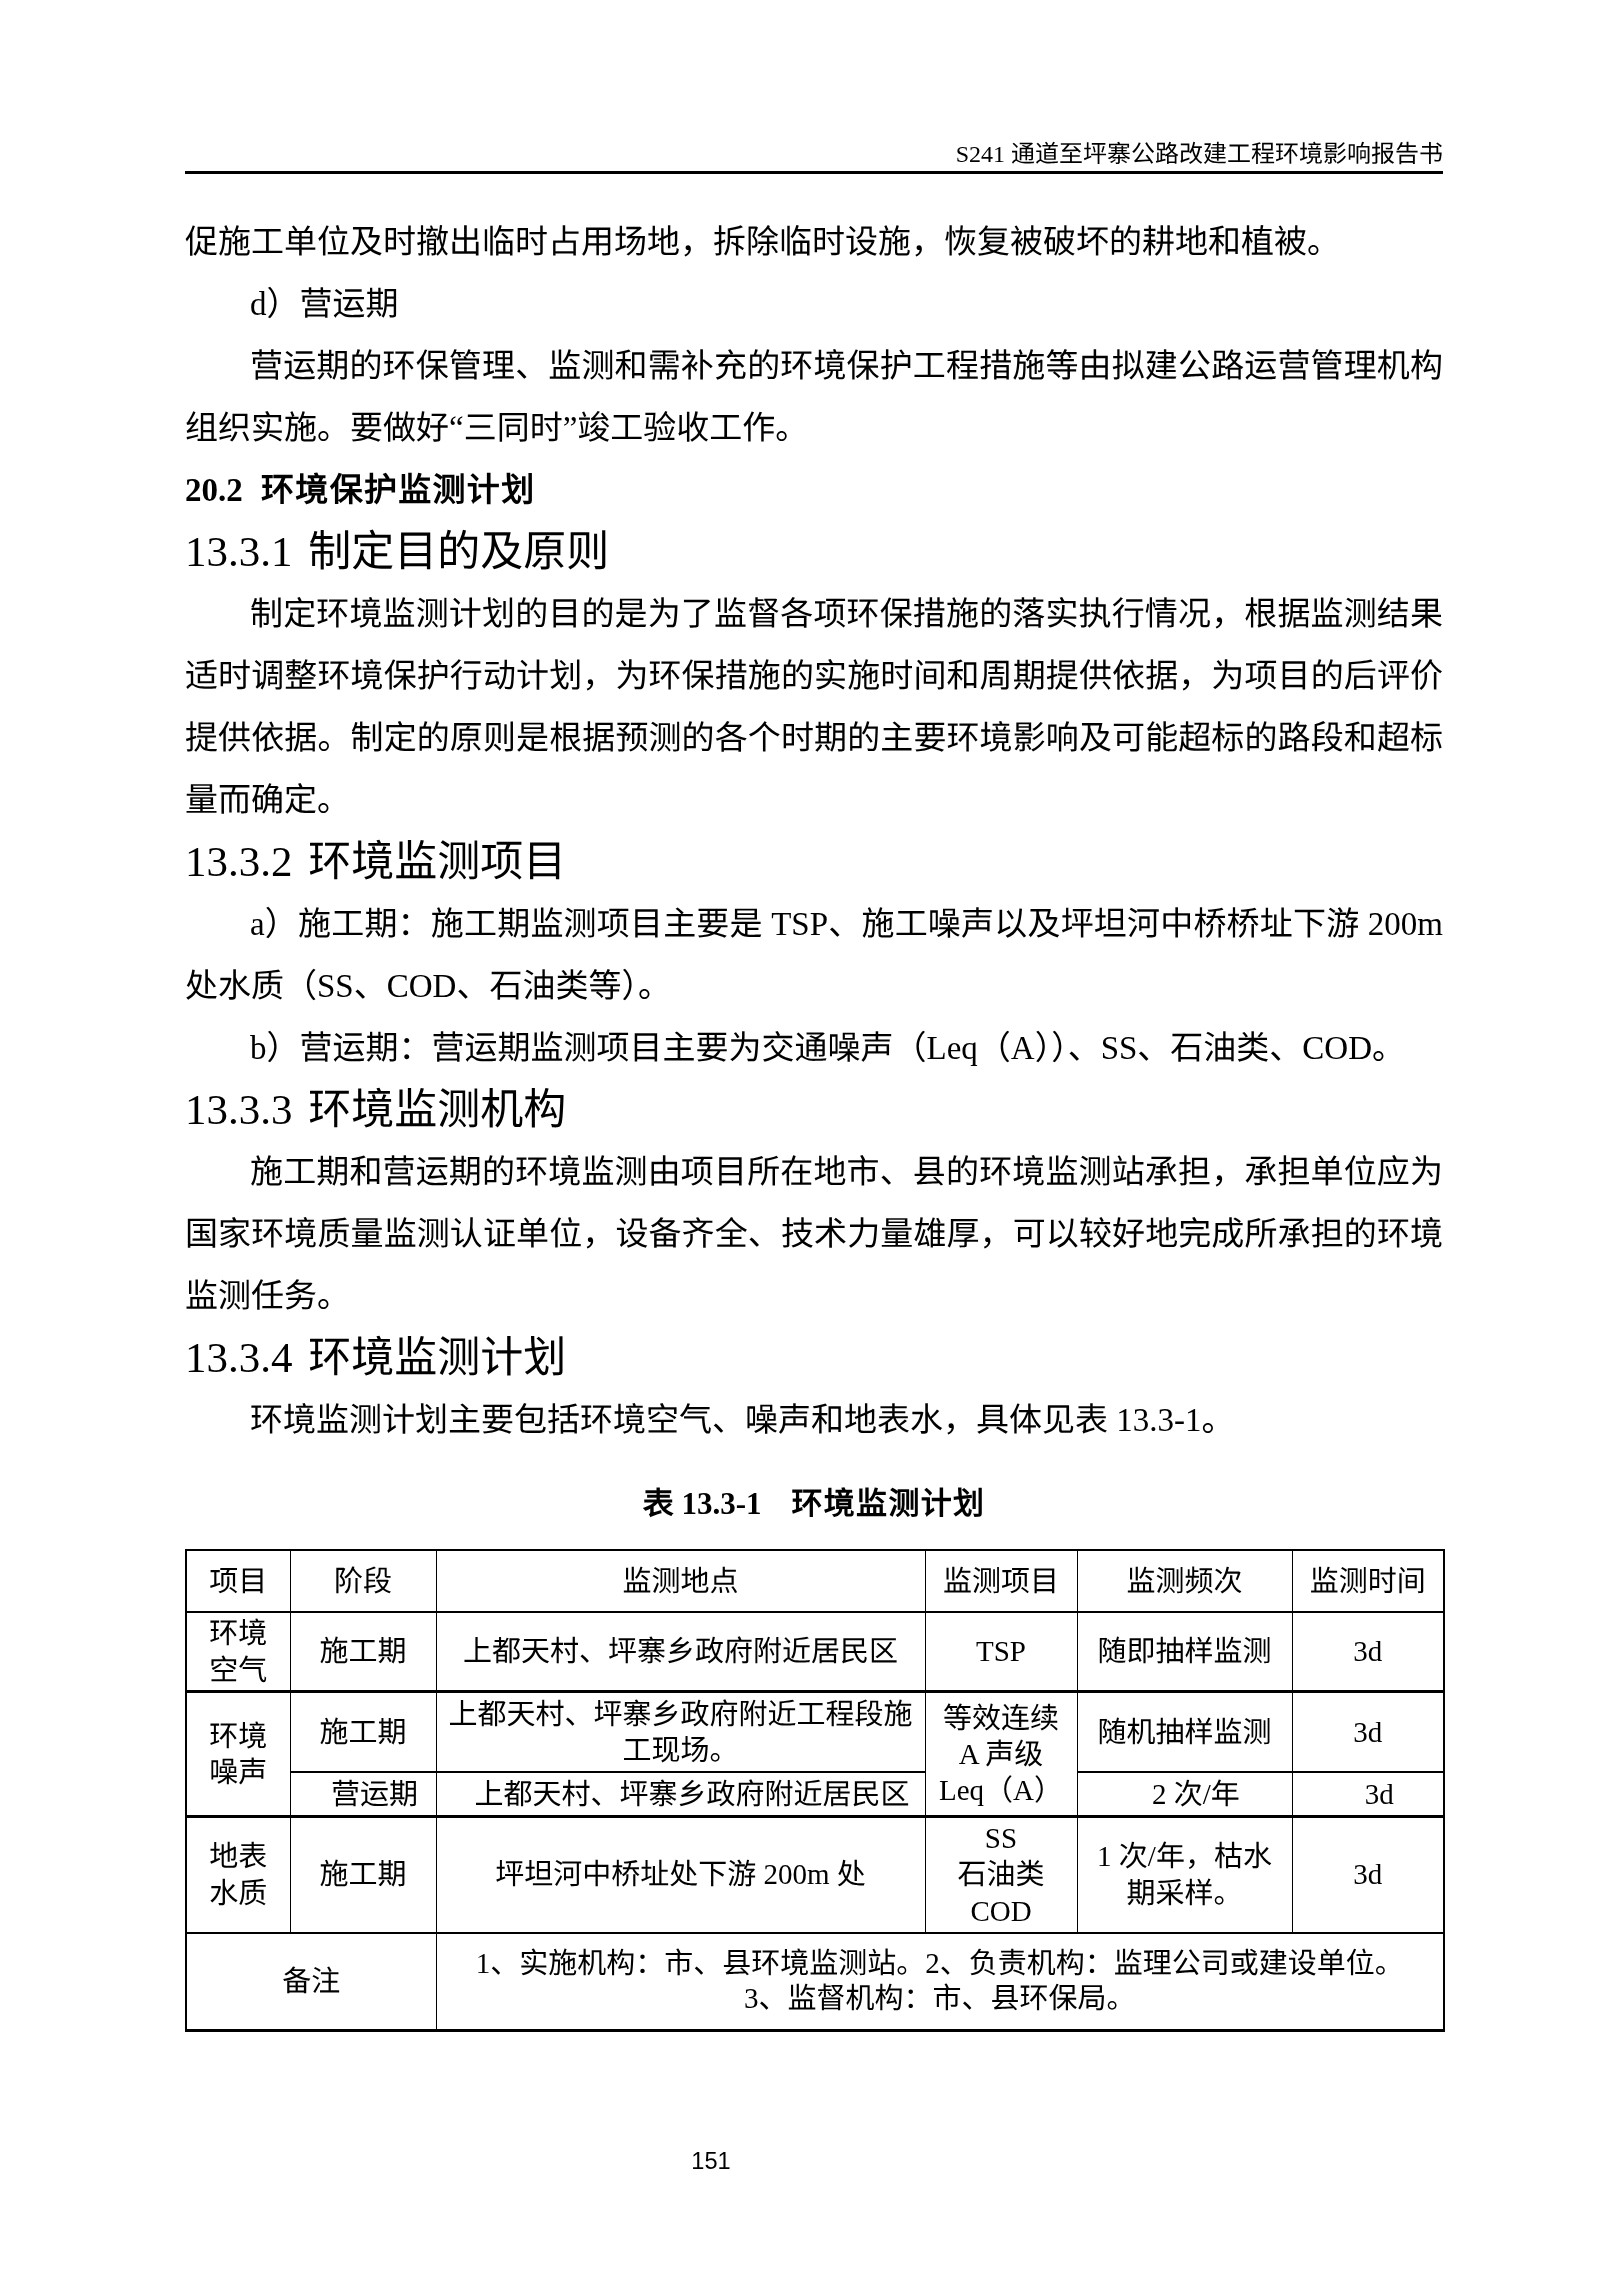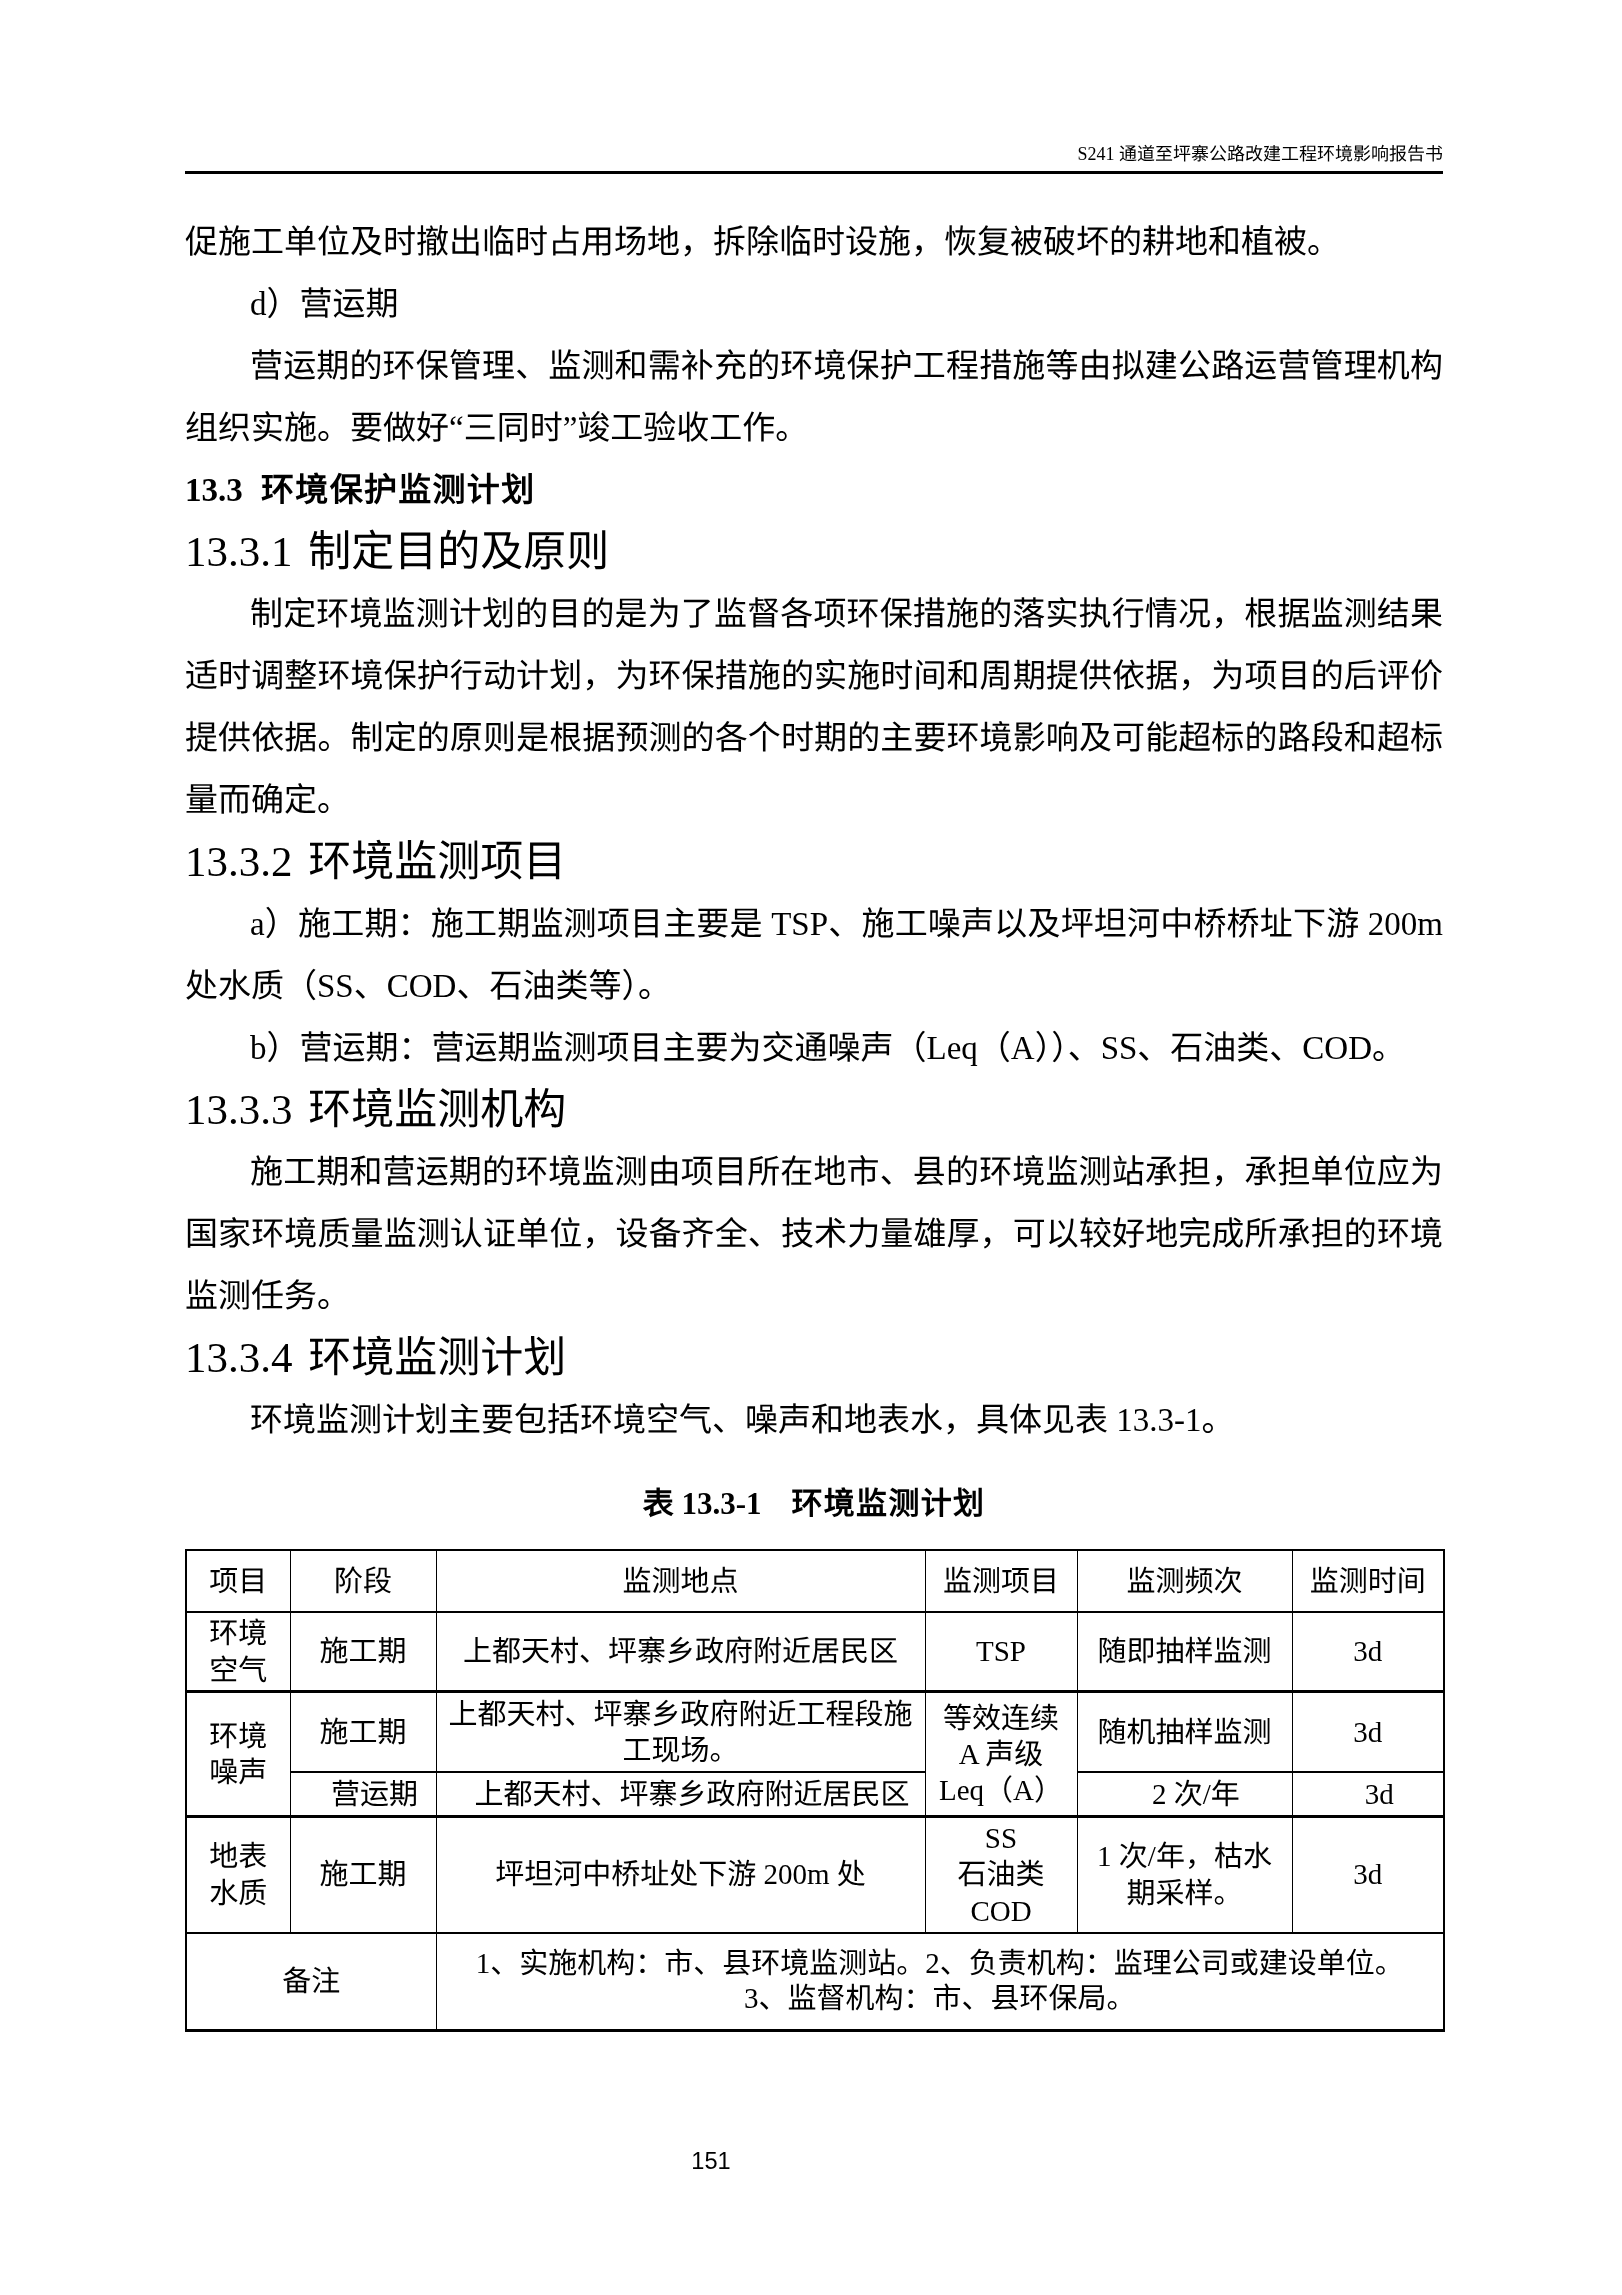--- a/index.html
+++ b/index.html
@@ -9,21 +9,21 @@
     background:#ffffff;
     color:#000;
     font-family:"Liberation Serif","DejaVu Serif",serif;
     overflow:hidden;
   }
   
   .running-header{
     position:absolute;
     top:139px;left:185px;width:1258px;
     text-align:right;
-    font-size:18px;line-height:30px;
+    font-size:24px;line-height:30px;
     white-space:nowrap;
   }
   .header-rule{
     position:absolute;
     top:171px;left:185px;width:1258px;height:3.3px;
     background:#000;
   }
   
   .content{
     position:absolute;
@@ -105,21 +105,21 @@
 
   <div class="running-header">S241 通道至坪寨公路改建工程环境影响报告书</div>
   <div class="header-rule"></div>
 
   <div class="content">
 
     <p class="para">促施工单位及时撤出临时占用场地，拆除临时设施，恢复被破坏的耕地和植被。</p>
     <p class="para indent">d）营运期</p>
     <p class="para indent">营运期的环保管理、监测和需补充的环境保护工程措施等由拟建公路运营管理机构组织实施。要做好“三同时”竣工验收工作。</p>
 
-    <h2 class="h-main"><span class="num">13.3</span><span class="zh">环境保护监测计划</span></h2>
+    <h2 class="h-main"><span class="num">20.2</span><span class="zh">环境保护监测计划</span></h2>
 
     <h3 class="h-sub"><span class="num">13.3.1</span><span>制定目的及原则</span></h3>
 
     <p class="para indent">制定环境监测计划的目的是为了监督各项环保措施的落实执行情况，根据监测结果适时调整环境保护行动计划，为环保措施的实施时间和周期提供依据，为项目的后评价提供依据。制定的原则是根据预测的各个时期的主要环境影响及可能超标的路段和超标量而确定。</p>
 
     <h3 class="h-sub"><span class="num">13.3.2</span><span>环境监测项目</span></h3>
 
     <p class="para indent">a）施工期：施工期监测项目主要是 TSP、施工噪声以及坪坦河中桥桥址下游 200m 处水质（SS、COD、石油类等）。</p>
     <p class="para indent">b）营运期：营运期监测项目主要为交通噪声（Leq（A））、SS、石油类、COD。</p>
 

